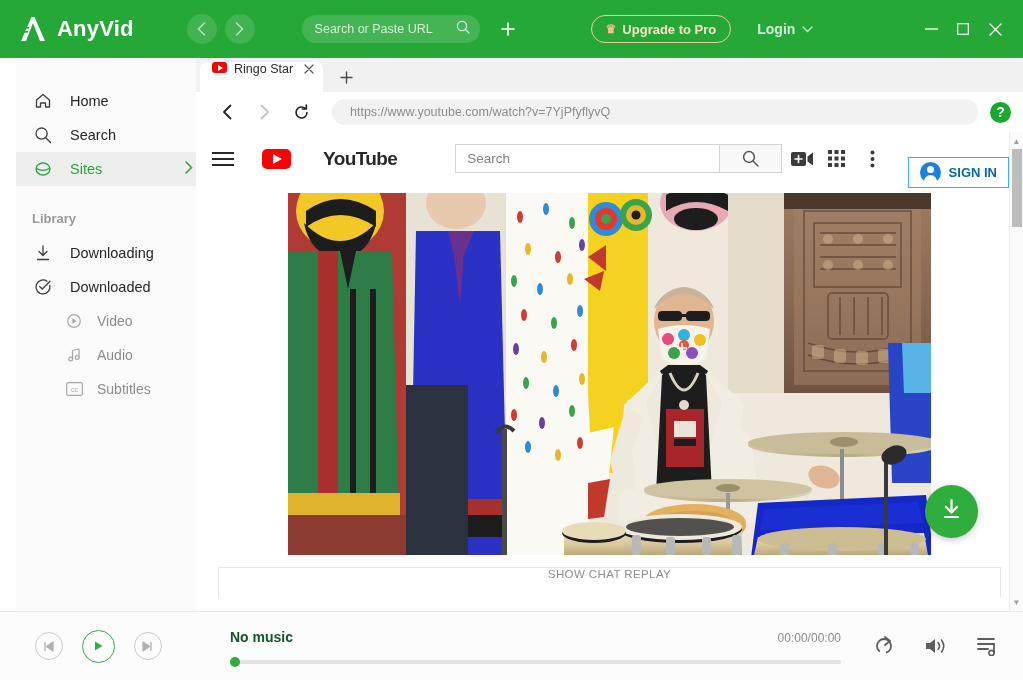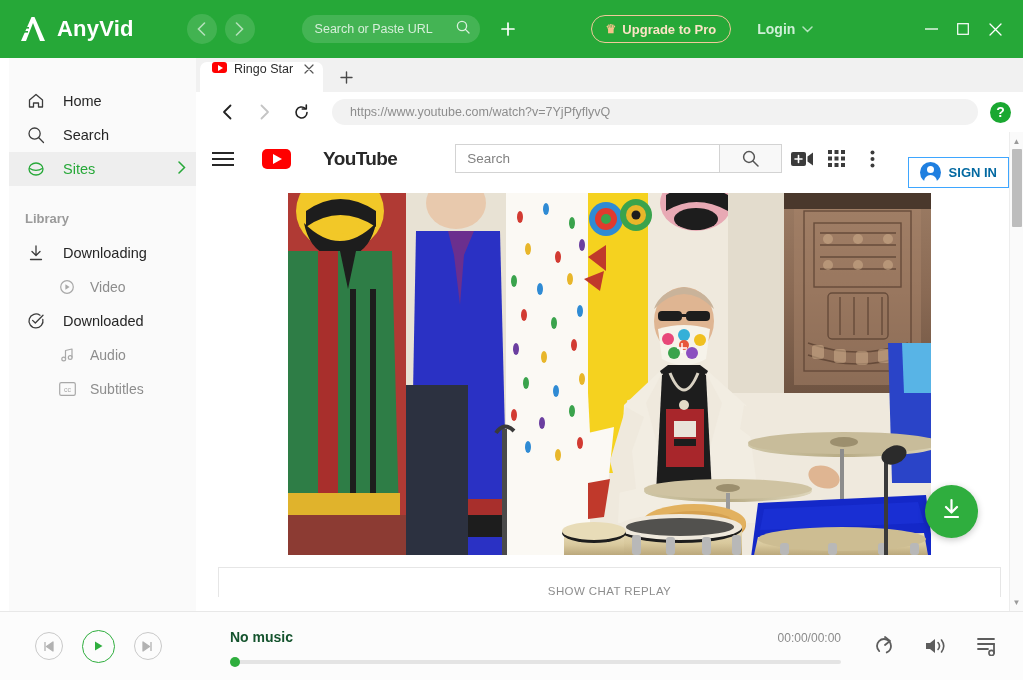--- a/index.html
+++ b/index.html
@@ -54,21 +54,21 @@
   }
   .login .chev { margin-left: 7px; font-size: 10px; opacity: .85; }
   .wctl { margin-left: auto; display: flex; align-items: center; padding-right: 12px; }
   .wbtn {
     width: 32px; height: 30px; display: flex; align-items: center;
     justify-content: center; color: #fff;
   }
 
   
   .sidebar {
-    position: absolute; top: 58px; left: 9px; width: 196px; height: 553px;
+    position: absolute; top: 58px; left: 16px; width: 196px; height: 553px;
     background: #fafafa; border-right: 1px solid #eaeaea;
     padding-top: 26px;
   }
   .sitem {
     height: 34px; display: flex; align-items: center; padding-left: 16px;
     color: #262626; font-size: 14.5px; position: relative;
   }
   .sitem .ic {
     width: 22px; display: flex; align-items: center; justify-content: center;
     margin-right: 16px; color: #3c3c3c;
@@ -192,21 +192,21 @@
 
   
   .vidwrap { position: relative; margin: 8px auto 0; width: 643px; height: 362px; }
   .vid {
     position: absolute; inset: 0; overflow: hidden; background: #2b2b2b;
   }
   .vid svg { display: block; width: 643px; height: 362px; }
 
   .chatreplay {
     margin: 12px 22px 0; height: 30px; border: 1px solid #e6e6e6;
-    border-bottom: none; display: flex; align-items: flex-end;
+    border-bottom: none; display: flex; align-items: flex-start;
     justify-content: center; color: #8e8e8e; font-size: 11.5px;
     letter-spacing: .4px;
   }
 
   
   .fab {
     position: absolute; left: 925px; top: 485px; width: 53px; height: 53px;
     border-radius: 50%; background: #2fae3e;
     display: flex; align-items: center; justify-content: center;
     box-shadow: 0 2px 7px rgba(0,0,0,.22); z-index: 20;
@@ -378,38 +378,38 @@
 
   <div class="sitem">
     <span class="ic">
       <svg width="18" height="18" viewBox="0 0 18 18">
           <path d="M9 2 V11 M5 7.5 L9 11.5 L13 7.5 M3.5 15.5 H14.5" stroke="currentColor" stroke-width="1.3" fill="none" stroke-linecap="round" stroke-linejoin="round"></path>
         </svg>
     </span>
     <span class="lbl">Downloading</span>
   </div>
 
+  <div class="sitem">
+    <span class="ic">
+      <svg width="18" height="18" viewBox="0 0 18 18">
+          <path d="M15.8 7.3 A7 7 0 1 1 13 3.2" stroke="currentColor" stroke-width="1.3" fill="none" stroke-linecap="round"></path>
+          <path d="M5.6 8.4 L8.3 11 L16 3.2" stroke="currentColor" stroke-width="1.3" fill="none" stroke-linecap="round" stroke-linejoin="round"></path>
+        </svg>
+    </span>
+    <span class="lbl">Downloaded</span>
+  </div>
+
   <div class="sitem sub">
     <span class="ic">
       <svg width="16" height="16" viewBox="0 0 16 16">
           <circle cx="8" cy="8" r="6.3" stroke="currentColor" stroke-width="1.2" fill="none"></circle>
           <path d="M6.4 5.3 L10.6 8 L6.4 10.7 Z" fill="currentColor"></path>
         </svg>
     </span>
     <span class="lbl">Video</span>
-  </div>
-
-  <div class="sitem">
-    <span class="ic">
-      <svg width="18" height="18" viewBox="0 0 18 18">
-          <path d="M15.8 7.3 A7 7 0 1 1 13 3.2" stroke="currentColor" stroke-width="1.3" fill="none" stroke-linecap="round"></path>
-          <path d="M5.6 8.4 L8.3 11 L16 3.2" stroke="currentColor" stroke-width="1.3" fill="none" stroke-linecap="round" stroke-linejoin="round"></path>
-        </svg>
-    </span>
-    <span class="lbl">Downloaded</span>
   </div>
 
   <div class="sitem sub">
     <span class="ic">
       <svg width="16" height="16" viewBox="0 0 16 16">
           <path d="M6.5 12 V3.5 L13 2 V10.5" stroke="currentColor" stroke-width="1.2" fill="none" stroke-linejoin="round"></path>
           <circle cx="4.7" cy="12" r="1.9" stroke="currentColor" stroke-width="1.2" fill="none"></circle>
           <circle cx="11.2" cy="10.5" r="1.9" stroke="currentColor" stroke-width="1.2" fill="none"></circle>
         </svg>
     </span>

